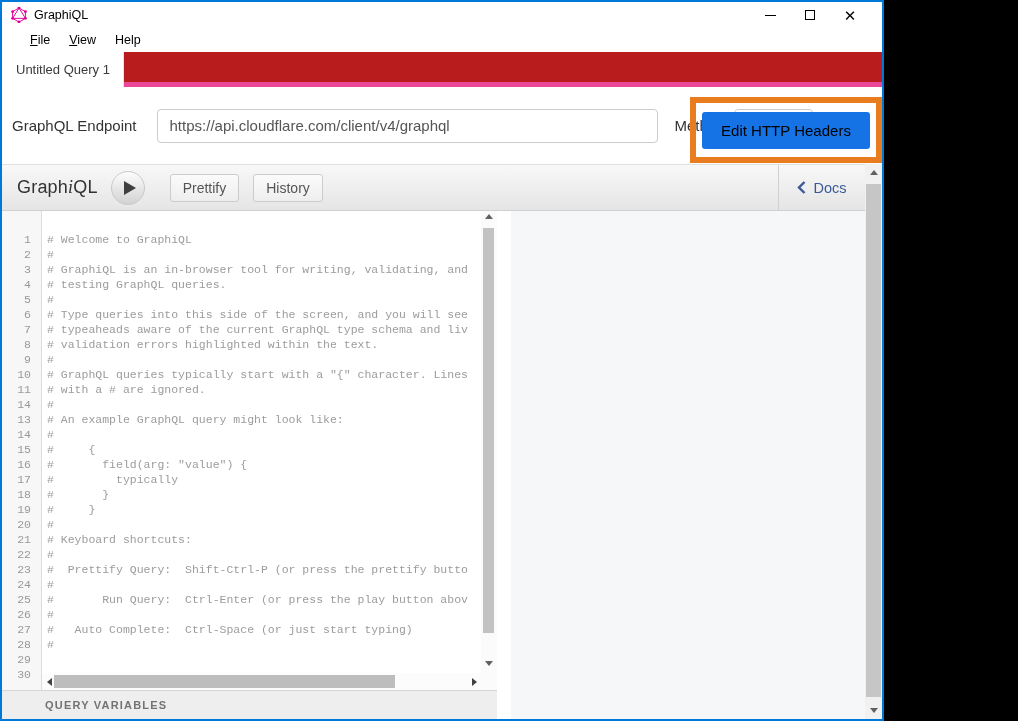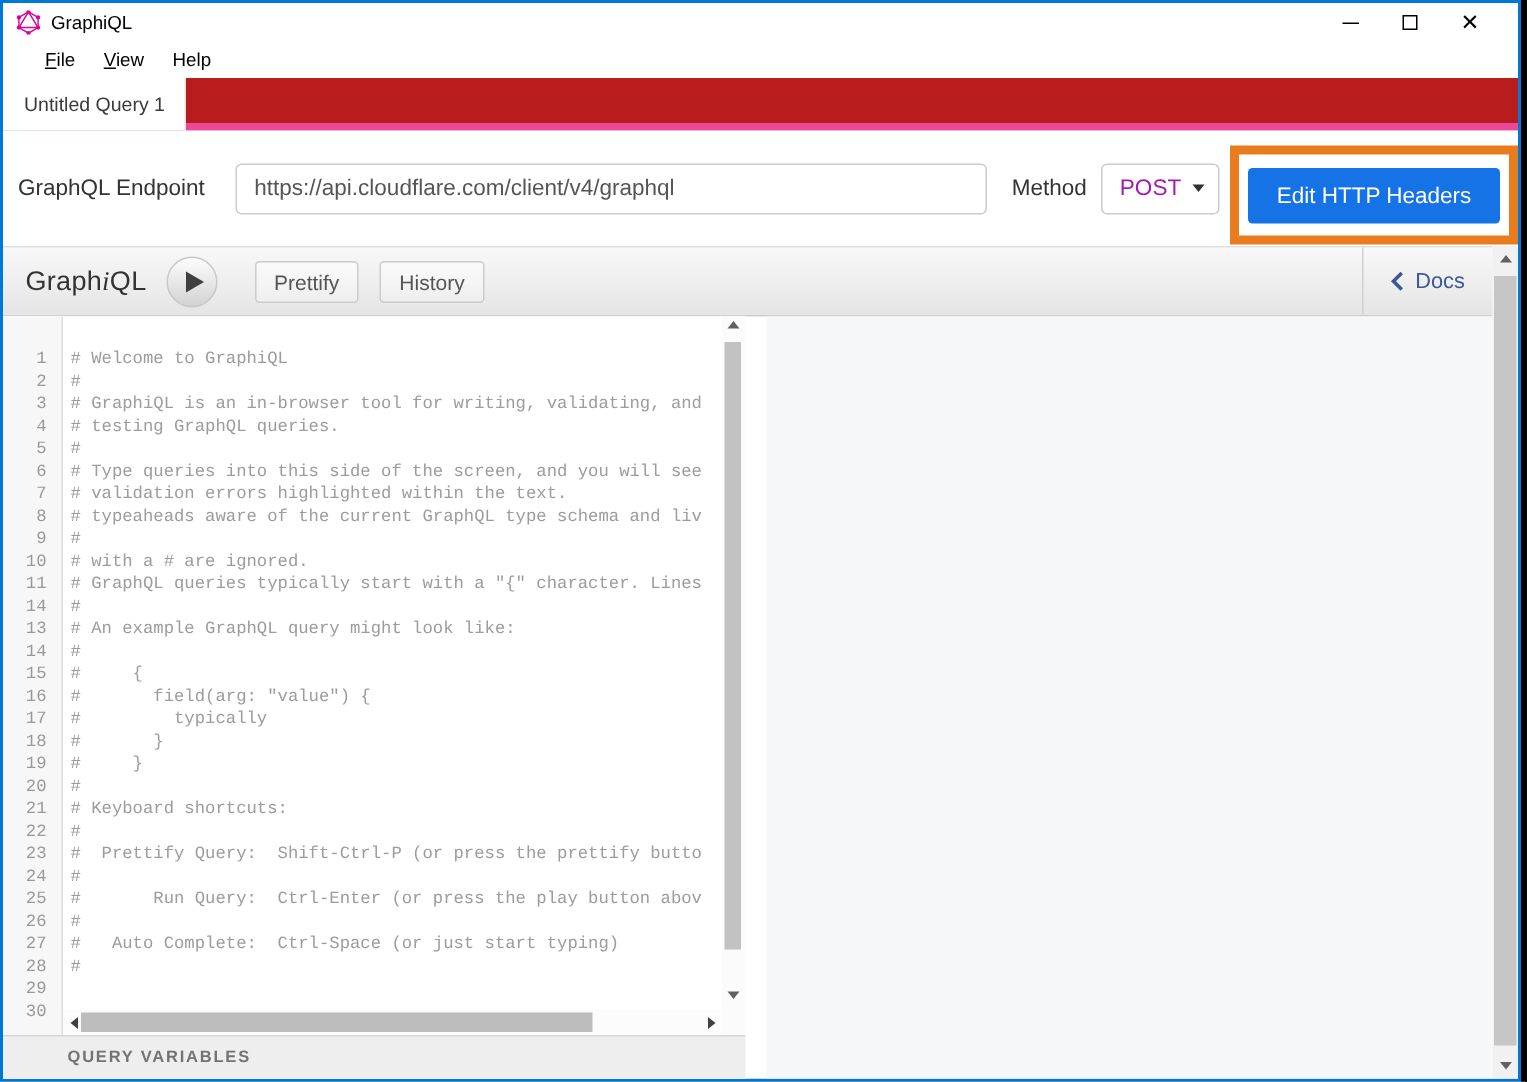--- a/index.html
+++ b/index.html
@@ -1,19 +1,19 @@
 <!DOCTYPE html>
 <html><head>
 <meta charset="utf-8">
 <style>
   * { margin:0; padding:0; box-sizing:border-box; }
   html,body { width:1018px; height:721px; background:#000; overflow:hidden;
               font-family:"Liberation Sans","DejaVu Sans",sans-serif; }
 
-  .window { position:absolute; left:0; top:0; width:1014px; height:721px;
+  .window { position:absolute; left:0; top:0; width:884px; height:721px;
             border:2px solid #0078d7; background:#fff; }
 
   
   .titlebar { height:26px; display:flex; align-items:center; padding-left:9px; background:#fff; position:relative; }
   .titlebar-title { font-size:12.5px; color:#000; margin-left:7px; }
   .win-controls { position:absolute; right:12px; top:0; height:26px; display:flex; align-items:center; }
   .win-btn { width:40px; height:26px; display:flex; align-items:center; justify-content:center; }
   .glyph-min { width:11px; height:0; border-top:1px solid #000; }
   .glyph-max { width:10px; height:10px; border:1px solid #000; }
   .glyph-close { font-size:15px; color:#000; line-height:1; }
@@ -37,21 +37,21 @@
                     font-family:"Liberation Sans","DejaVu Sans",sans-serif; }
   .method-label { margin-left:17px; }
   .method-select { margin-left:9px; width:79px; height:34px; border:1px solid #ccc; border-radius:4px;
                    background:#fff; display:flex; align-items:center; justify-content:space-between;
                    padding:0 9px 0 12px; color:#a21caf; }
   .caret-down { width:0; height:0; border-left:4px solid transparent; border-right:4px solid transparent;
                 border-top:5px solid #333; }
   .highlight-box { position:absolute; top:10px; right:0; width:192px; height:66px;
                    border:6px solid #e87c1e; display:flex; align-items:center; justify-content:center; }
   .headers-btn { width:168px; height:37px; background:#1673e6; border:none; border-radius:3px;
-                 color:#ffffff; font-size:15px; font-family:"Liberation Sans","DejaVu Sans",sans-serif; }
+                 color:#000000; font-size:15px; font-family:"Liberation Sans","DejaVu Sans",sans-serif; }
 
   
   .graphiql { position:relative; height:555px; background:#fff; }
   .topbar { height:47px; margin-right:17px; background:linear-gradient(#f8f8f8,#e5e5e5);
             border-bottom:1px solid #d0d0d0; border-top:1px solid #e0e0e0;
             display:flex; align-items:center; padding-left:15px; }
   .gql-logo { font-size:18px; color:#333; letter-spacing:0.2px; }
   .gql-logo .it { font-style:italic; font-family:"Liberation Serif","DejaVu Serif",serif; }
   .execute-btn { width:34px; height:34px; border-radius:17px; margin-left:13px;
                  background:linear-gradient(#fdfdfd,#d2d2d2); border:1px solid #c9c9c9;
@@ -208,25 +208,25 @@
             <div class="ln">29</div>
             <div class="ln">30</div>
           </div>
         <div class="code-wrap">
           <div class="cl"># Welcome to GraphiQL</div>
             <div class="cl">#</div>
             <div class="cl"># GraphiQL is an in-browser tool for writing, validating, and</div>
             <div class="cl"># testing GraphQL queries.</div>
             <div class="cl">#</div>
             <div class="cl"># Type queries into this side of the screen, and you will see</div>
+            <div class="cl"># typeaheads aware of the current GraphQL type schema and liv</div>
             <div class="cl"># validation errors highlighted within the text.</div>
-            <div class="cl"># typeaheads aware of the current GraphQL type schema and liv</div>
-            <div class="cl">#</div>
+            <div class="cl">#</div>
+            <div class="cl"># GraphQL queries typically start with a "{" character. Lines</div>
             <div class="cl"># with a # are ignored.</div>
-            <div class="cl"># GraphQL queries typically start with a "{" character. Lines</div>
             <div class="cl">#</div>
             <div class="cl"># An example GraphQL query might look like:</div>
             <div class="cl">#</div>
             <div class="cl">#     {</div>
             <div class="cl">#       field(arg: "value") {</div>
             <div class="cl">#         typically</div>
             <div class="cl">#       }</div>
             <div class="cl">#     }</div>
             <div class="cl">#</div>
             <div class="cl"># Keyboard shortcuts:</div>

